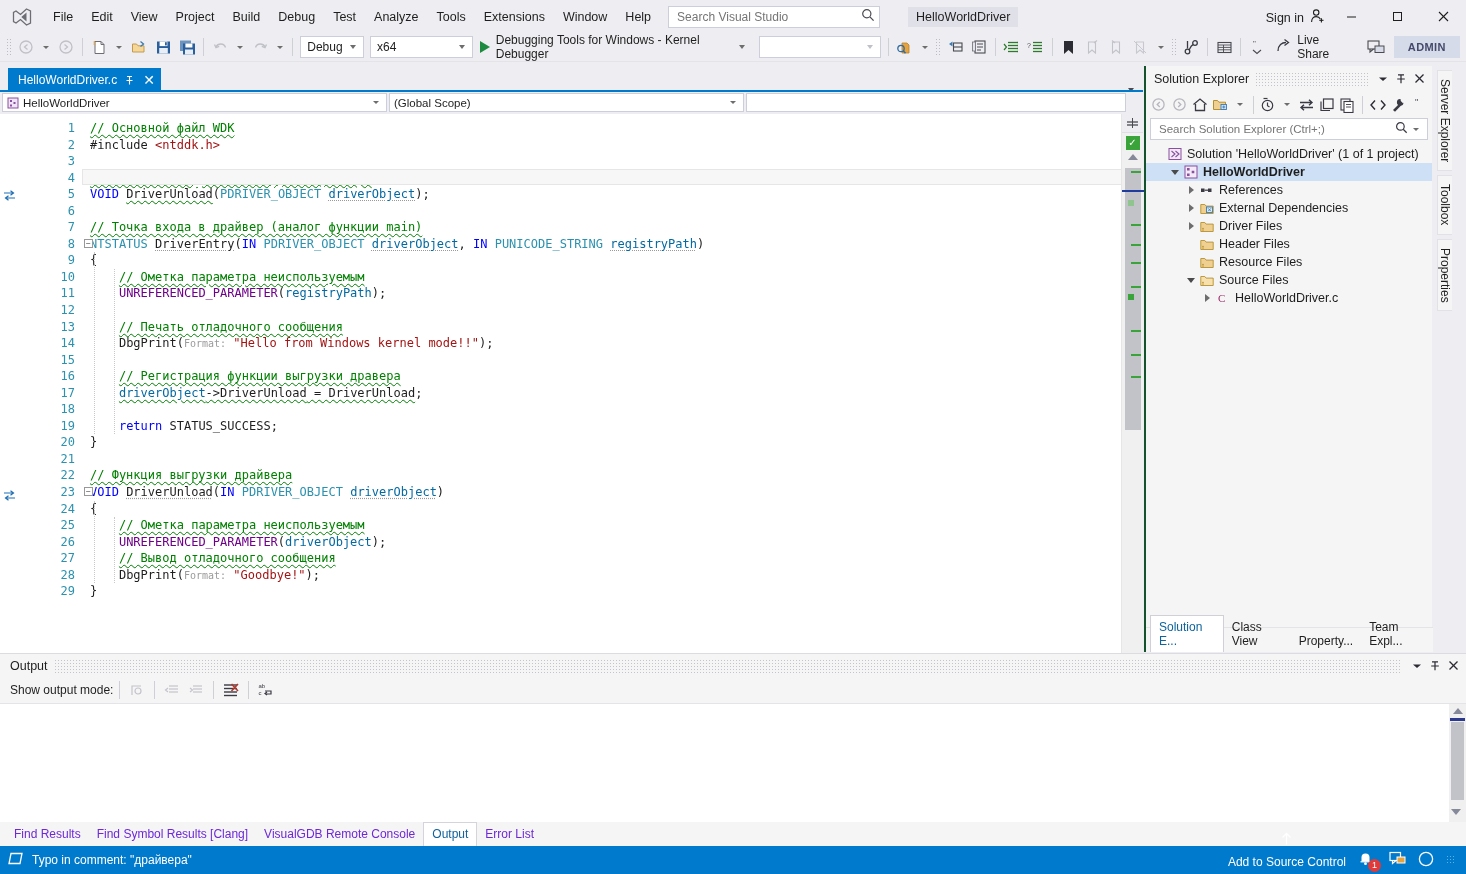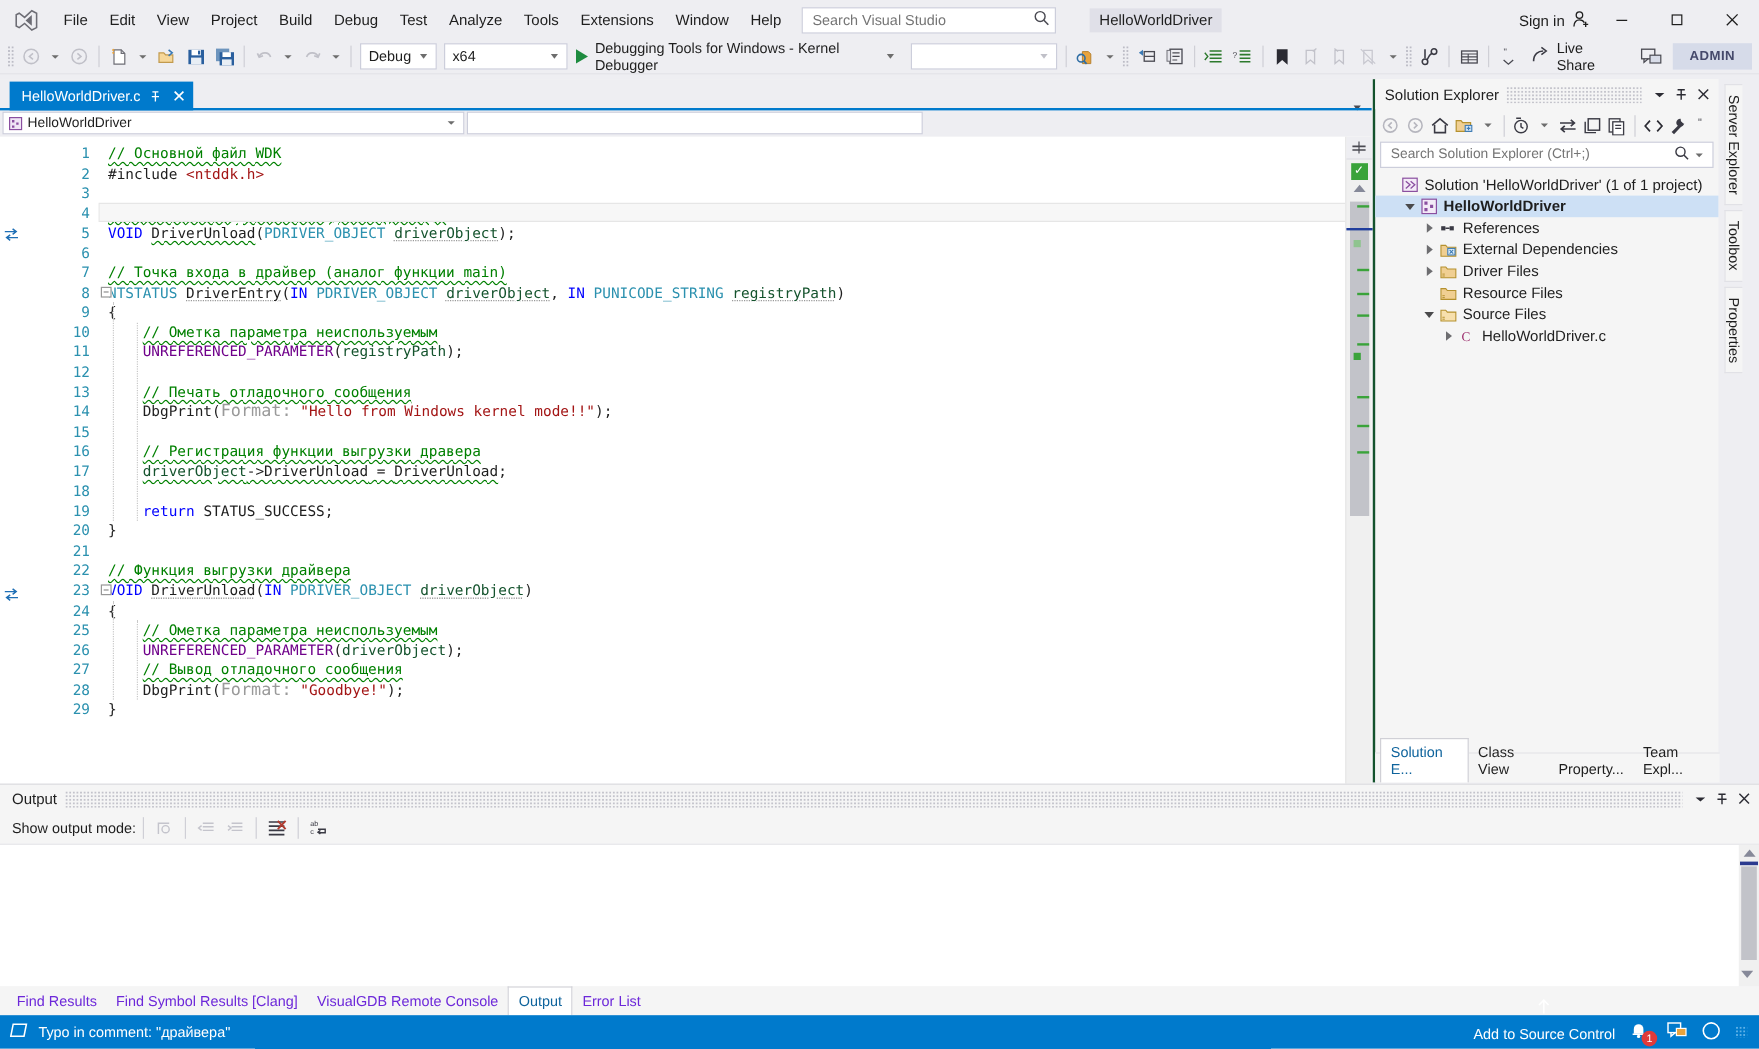--- a/index.html
+++ b/index.html
@@ -112,22 +112,22 @@
   }
   .ln { height: 16.55px; line-height: 16.55px; }
   .cd { height: 16.55px; line-height: 16.55px; padding-left: 8px; position: relative; }
 
   .k-kw { color: #0000ff; }
   .k-type { color: #2b91af; }
   .k-com { color: #008000; }
   .k-str { color: #a31515; }
   .k-macro { color: #6f008a; }
   .k-id { color: #1e1e1e; margin-top: 41px; }
-  .k-var { color: #14532d; }
-  .k-hint { color: #9a9a9a; font-size: 14px; }
+  .k-var { color: #0369a1; }
+  .k-hint { color: #9a9a9a; font-size: 10px; }
   .k-inc { color: #a31515; }
   .k-fn { color: #1e1e1e; }
   .sq-g { text-decoration: underline; text-decoration-style: wavy; text-decoration-color: #008000;
     text-decoration-thickness: 1px; text-underline-offset: 2px; }
   .sq-p { text-decoration: underline; text-decoration-style: dotted; text-decoration-color: #9a9a9a;
     text-underline-offset: 2px; }
   .hl-line { position: absolute; left: 0; right: 0; height: 16px; border: 1px solid #e6e6e6; background: #f7f7f7; }
 
   
   .fold {
@@ -540,20 +540,24 @@
 
     <div class="navbar2">
       <div class="nav-combo" style="width:385px">
         <span style="margin-right:4px;display:flex">
           <svg width="12" height="12" viewBox="0 0 12 12">
               <rect x="1" y="1" width="10" height="10" fill="#efe5f5" stroke="#8a4fa0" stroke-width="1"></rect>
               <path d="M3 3 h2 v2 h-2 z M6.5 5 h2 v2 h-2 z M3 7.5 h2 v2 h-2 z" fill="#8a4fa0"></path>
             </svg>
         </span>
         <span class="cap">HelloWorldDriver</span>
+        <span class="caret sm"></span>
+      </div>
+      <div class="nav-combo" style="width:355px">
+        <span class="cap">(Global Scope)</span>
         <span class="caret sm"></span>
       </div>
       <div class="nav-combo" style="width:380px">
         <span class="cap"></span>
       </div>
     </div>
 
     <div class="code-area">
       <div class="glyph-margin">
         <div class="glyph-arrows" style="top:76px">
@@ -818,20 +822,30 @@
           <span>Driver Files</span>
         </div>
         <div class="tnode" style="padding-left: 38px;">
           <span class="expander"></span>
           <span class="ticon">
             <svg width="15" height="13" viewBox="0 0 15 13">
               <path d="M0.8 11.5 v-9 h4 l1.3 1.6 h7.1 v7.4 z" fill="#f0cf92" stroke="#b5912e" stroke-width="0.9"></path>
               <path d="M2 10 h2 M2 8.4 h2" stroke="#b5912e" stroke-width="0.8"></path>
             </svg>
           </span>
+          <span>Header Files</span>
+        </div>
+        <div class="tnode" style="padding-left: 38px;">
+          <span class="expander"></span>
+          <span class="ticon">
+            <svg width="15" height="13" viewBox="0 0 15 13">
+              <path d="M0.8 11.5 v-9 h4 l1.3 1.6 h7.1 v7.4 z" fill="#f0cf92" stroke="#b5912e" stroke-width="0.9"></path>
+              <path d="M2 10 h2 M2 8.4 h2" stroke="#b5912e" stroke-width="0.8"></path>
+            </svg>
+          </span>
           <span>Resource Files</span>
         </div>
         <div class="tnode" style="padding-left: 38px;">
           <span class="expander">
             <span class="tri-down"></span>
           </span>
           <span class="ticon">
             <svg width="15" height="13" viewBox="0 0 15 13">
               <path d="M0.8 11.5 v-9 h4 l1.3 1.6 h7.1 v7.4 z" fill="#f7e0ad" stroke="#b5912e" stroke-width="0.9"></path>
               <path d="M2 10 h2 M2 8.4 h2" stroke="#b5912e" stroke-width="0.8"></path>

